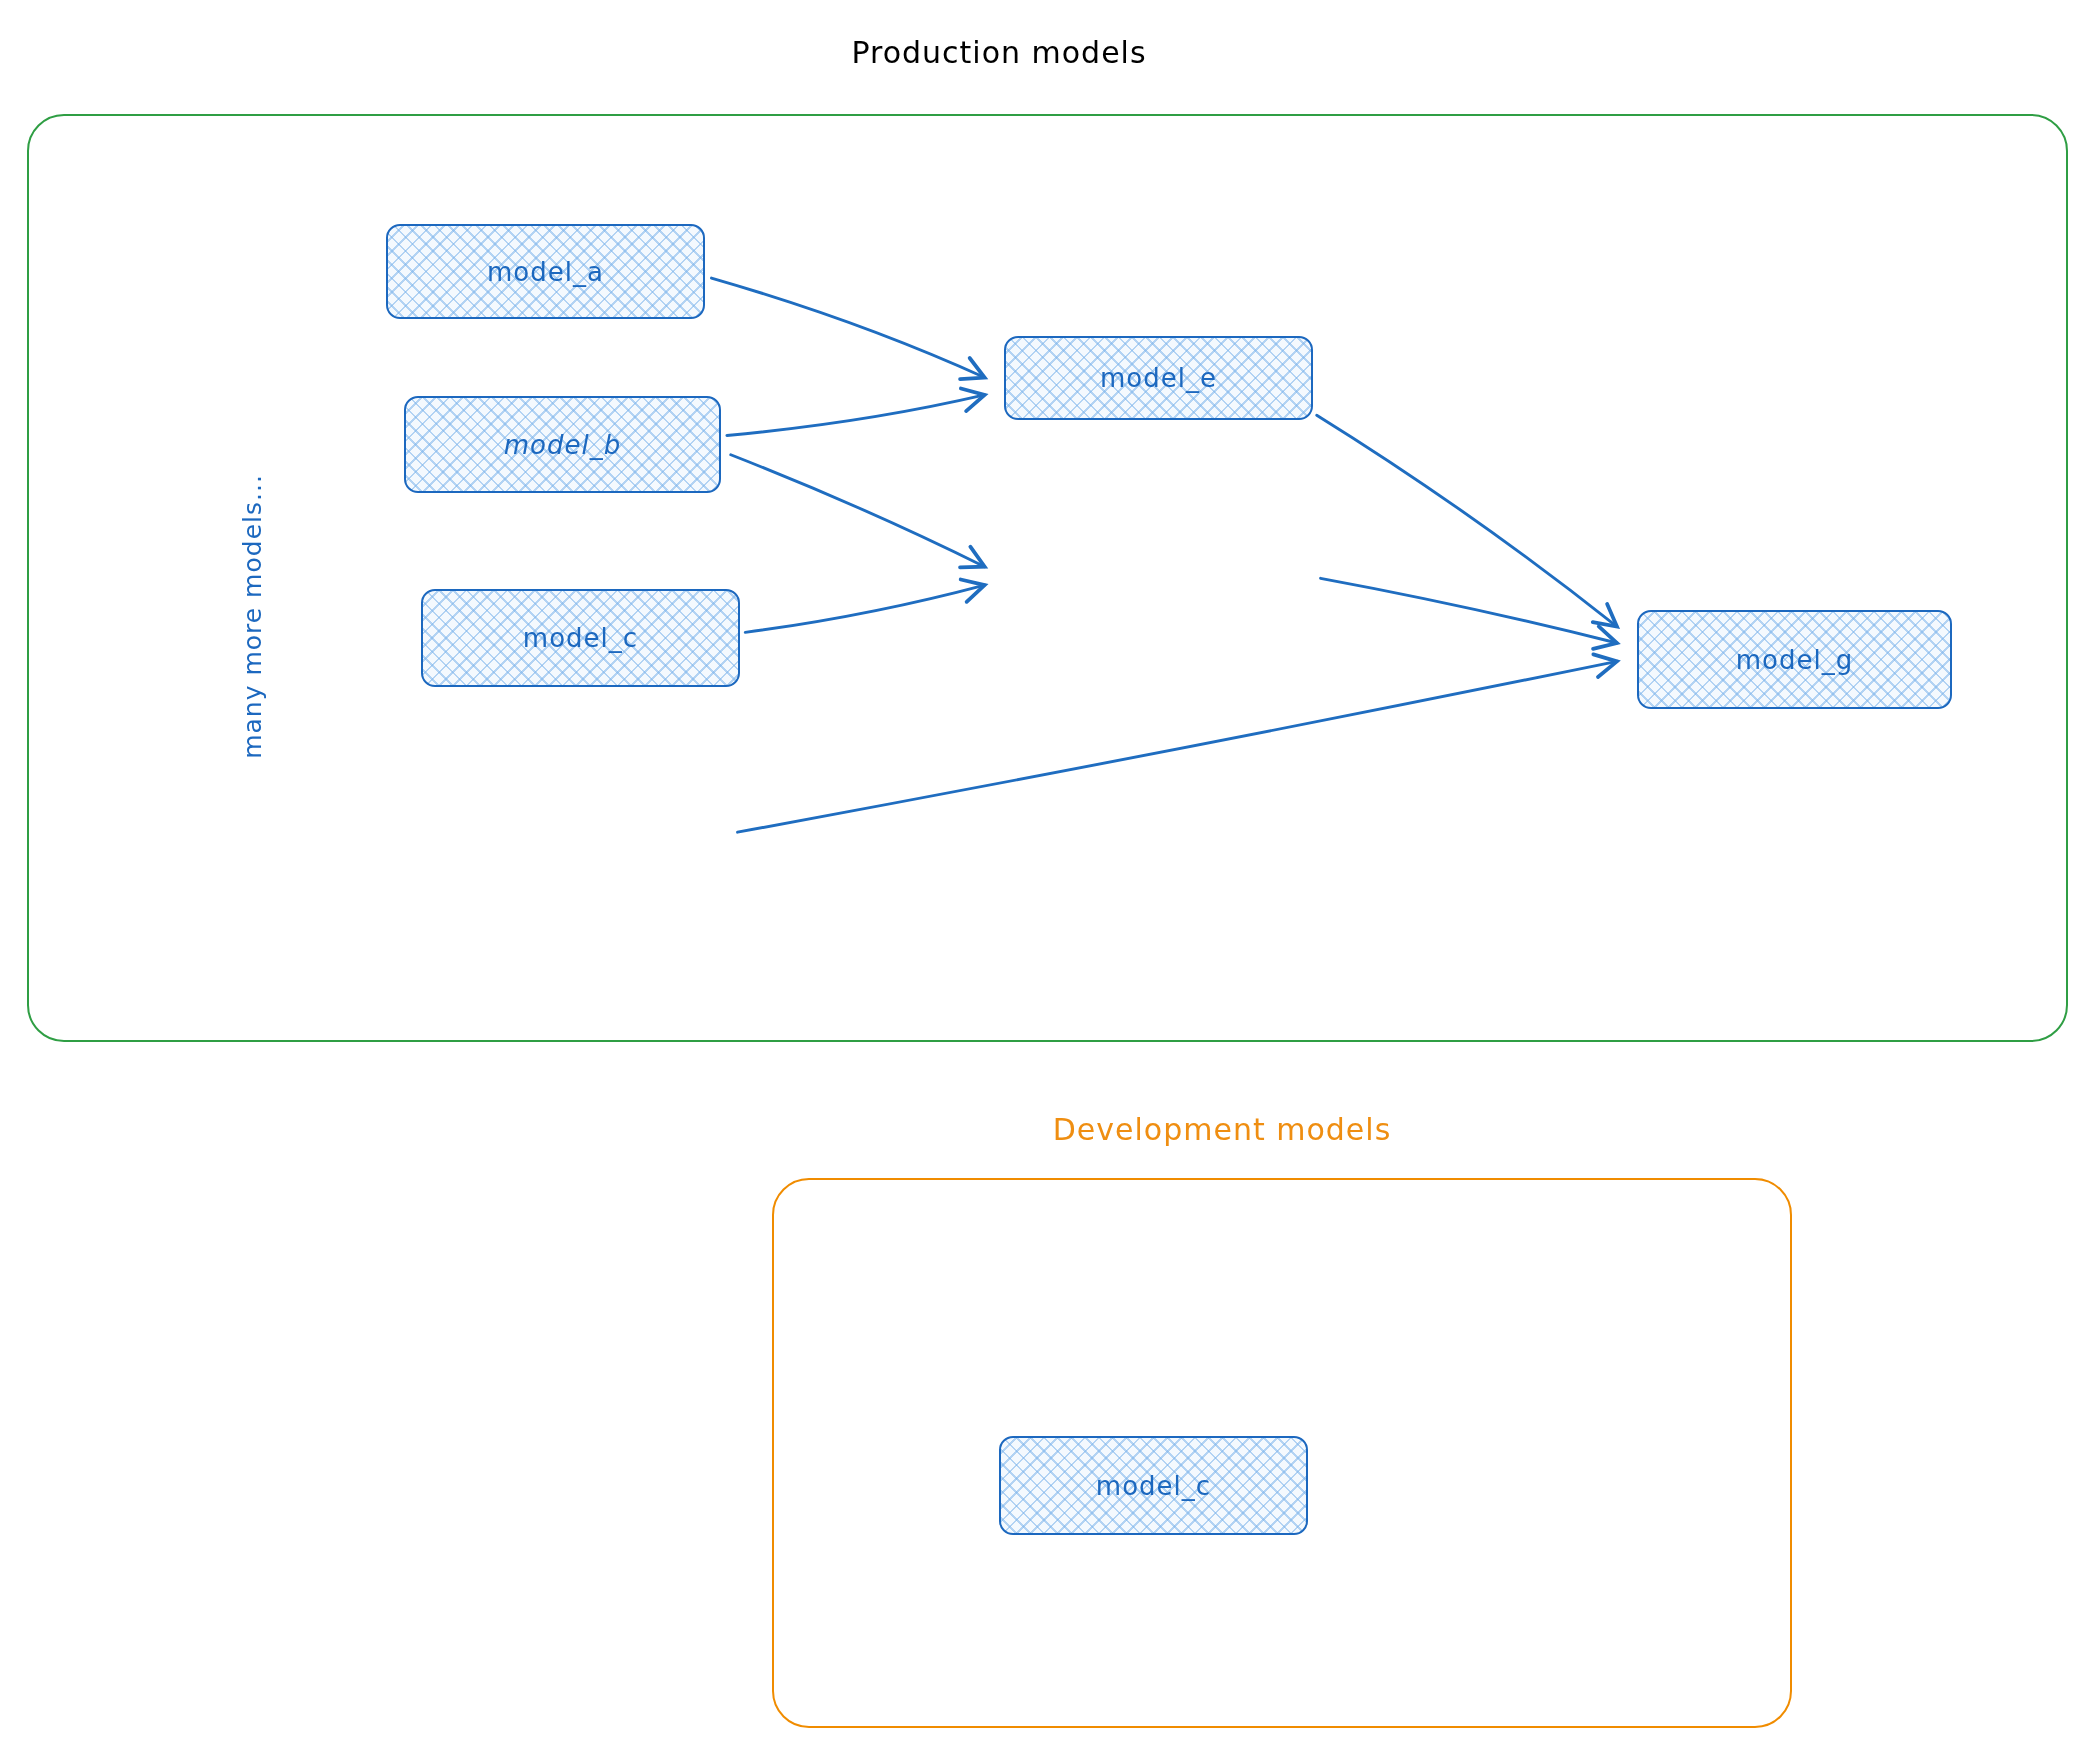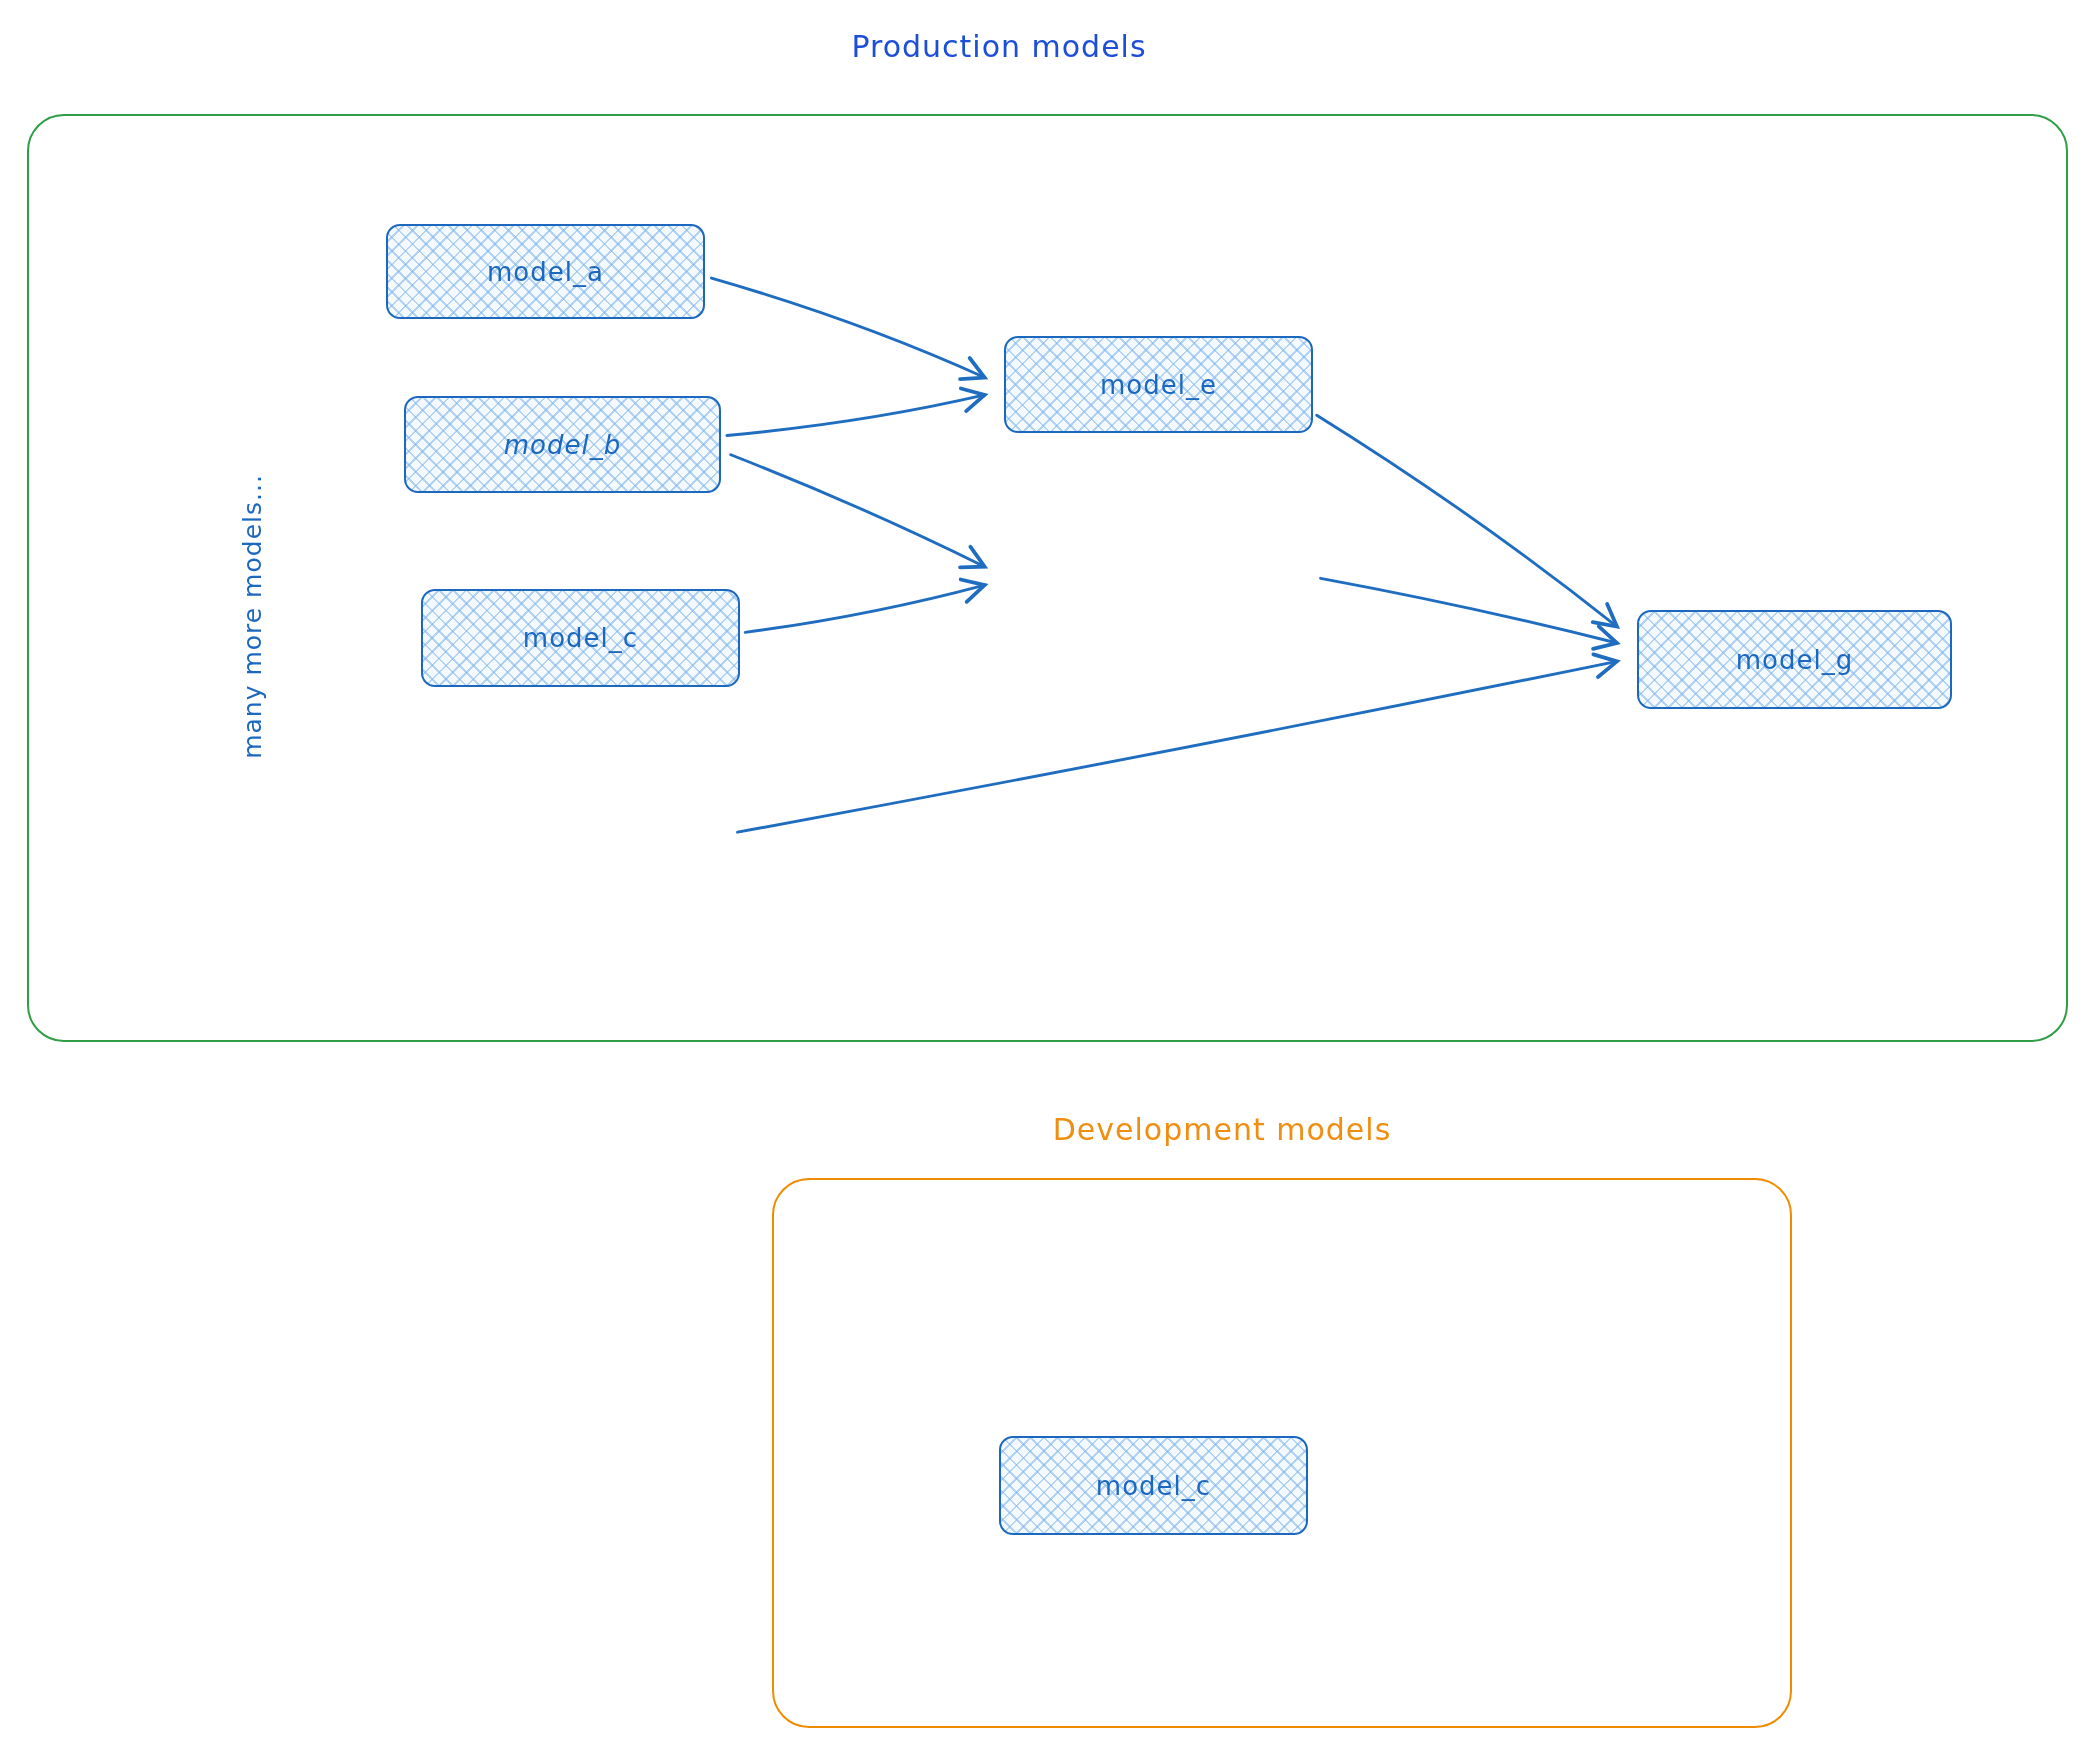--- a/index.html
+++ b/index.html
@@ -31,22 +31,22 @@
     border: 2.9px solid #f08c00;
   }
   .container-title {
     position: absolute;
     font-size: 30px;
     letter-spacing: 1px;
     white-space: nowrap;
     transform: translateX(-50%);
   }
   .container-title.production {
-    left: 999px; top: 29px;
-    color: #1d4ed8;
+    left: 999px; top: 35px;
+    color: #000000;
   }
   .container-title.development {
     left: 1222px; top: 1112px;
     color: #ef8e11;
   }
   .node {
     position: absolute;
     box-sizing: border-box;
     border: 2.9px solid #1c68bf;
     border-radius: 14px;
@@ -58,21 +58,21 @@
     letter-spacing: 1px;
     background-color: #f4f9fe;
     background-image:
       repeating-linear-gradient(45deg, rgba(125,180,235,0.55) 0px, rgba(125,180,235,0.55) 1.9px, transparent 1.9px, transparent 9.7px),
       repeating-linear-gradient(135deg, rgba(125,180,235,0.55) 0px, rgba(125,180,235,0.55) 1.9px, transparent 1.9px, transparent 9.7px);
   }
   .node-model-a    { left: 386px;  top: 224px;  width: 319px; height: 95px;  }
   .node-model-b    { left: 404px;  top: 396px;  width: 317px; height: 97px; font-style: italic; }
   .node-model-c    { left: 421px;  top: 589px;  width: 319px; height: 98px; }
   .node-model-d    { left: 415px;  top: 792px;  width: 317px; height: 98px; }
-  .node-model-e    { left: 1004px; top: 336px;  width: 309px; height: 97px; }
+  .node-model-e    { left: 1004px; top: 336px;  width: 309px; height: 84px; }
   .node-model-f    { left: 1004px; top: 529px;  width: 311px; height: 97px; }
   .node-model-g    { left: 1637px; top: 610px;  width: 315px; height: 99px; }
   .node-model-c-dev{ left: 999px; top: 1436px; width: 309px; height: 99px; }
   .side-note {
     position: absolute;
     left: 98px; top: 597px;
     width: 309px; height: 39px;
     transform: rotate(-90deg);
     color: #1c68bf;
     font-size: 25px;

